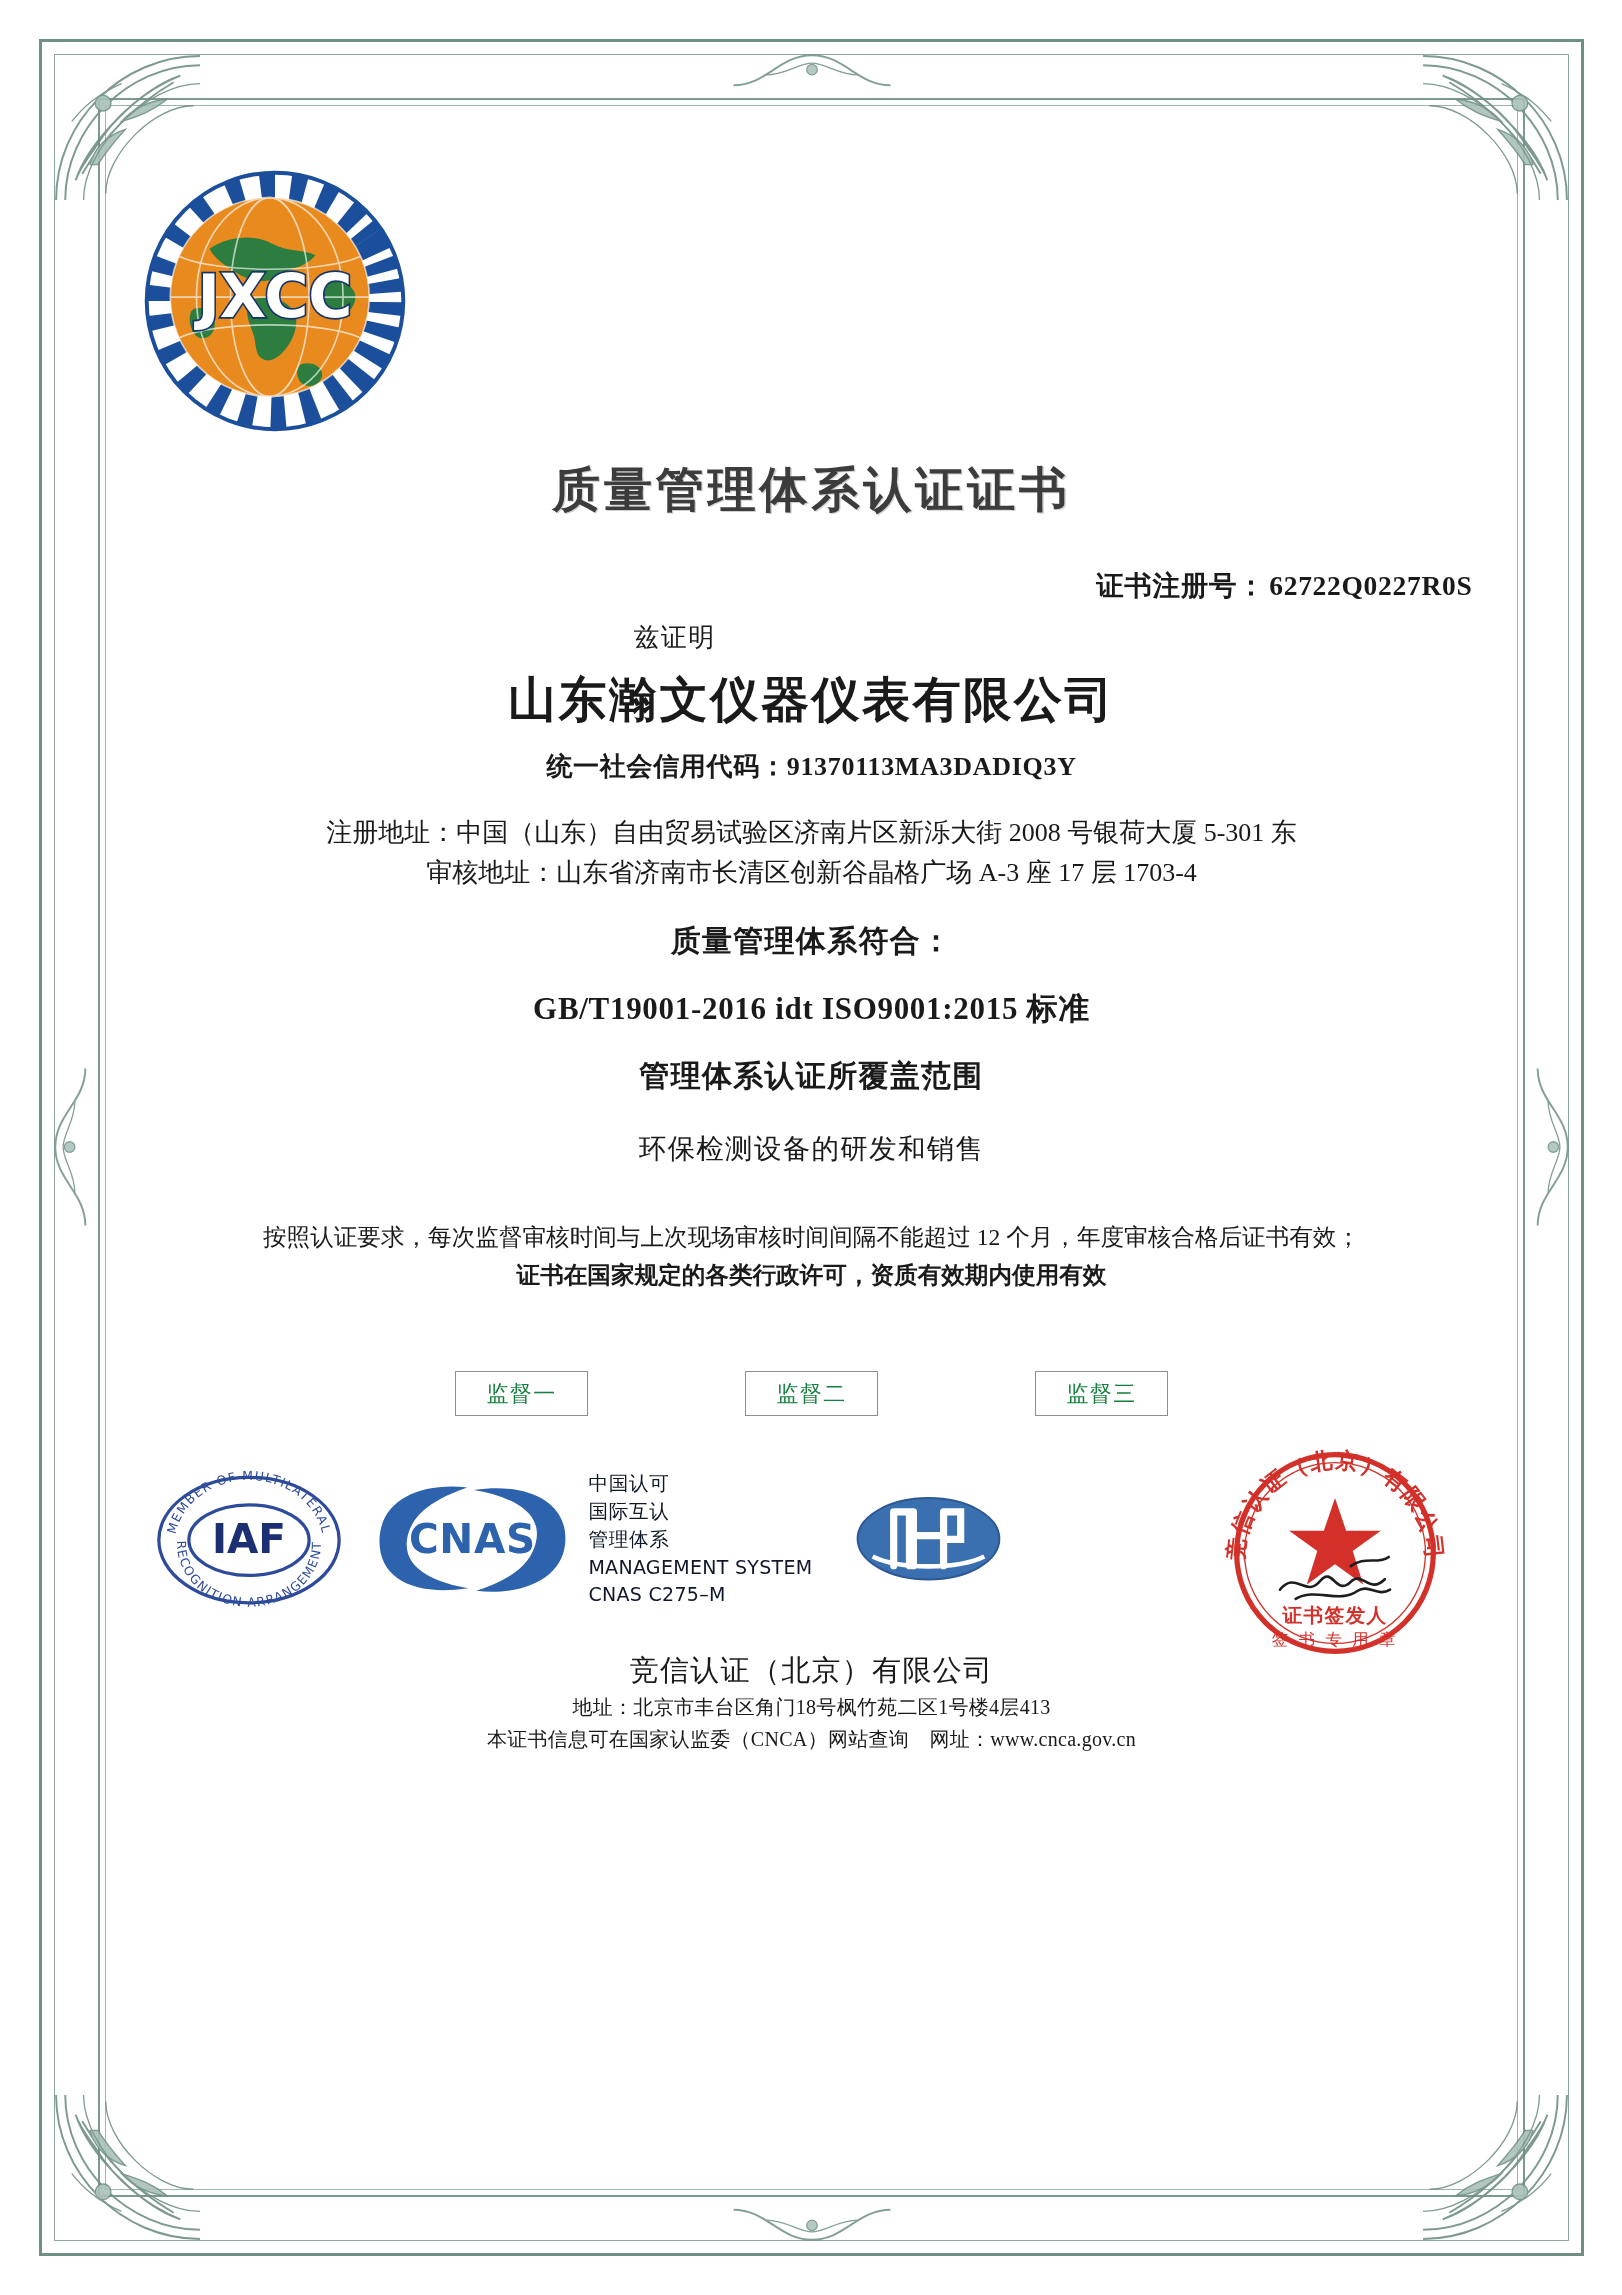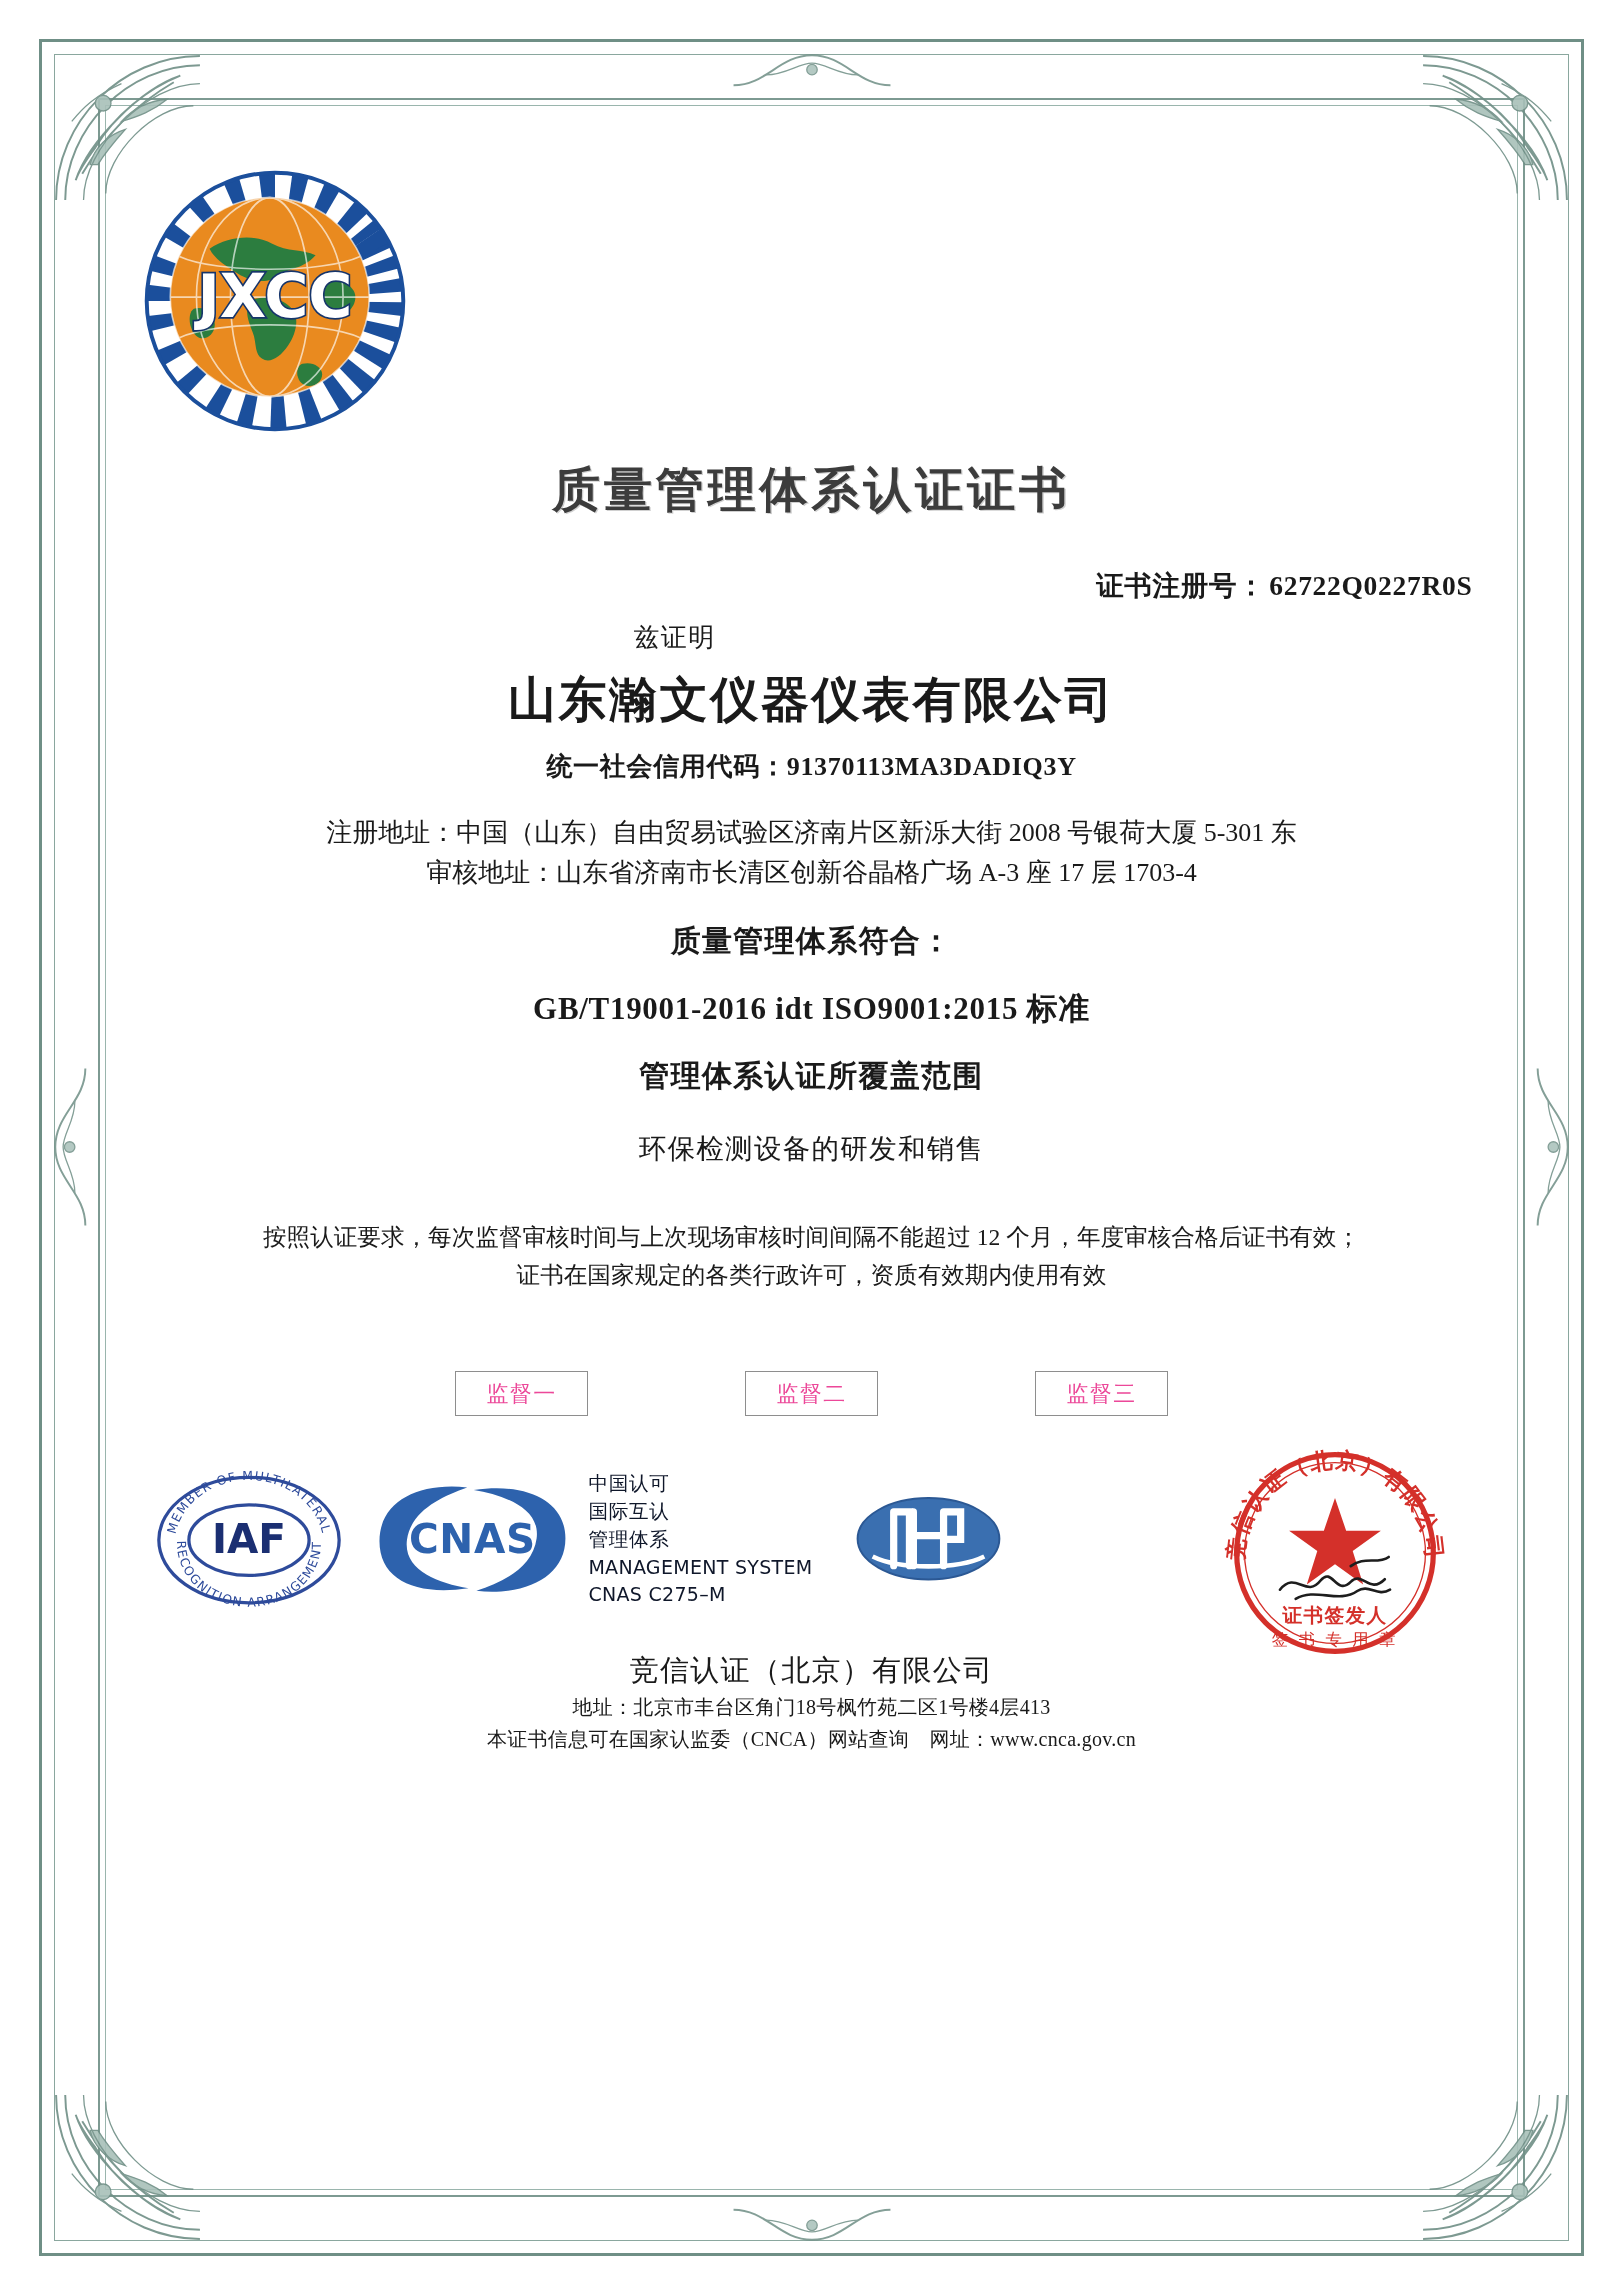--- a/index.html
+++ b/index.html
@@ -181,39 +181,39 @@
   }
 
   .dates-block {
     margin-top: 52px;
     font-size: 23.6px;
     line-height: 1.6;
     text-align: center;
   }
   .dates-line-1 { letter-spacing: 0px; }
   .dates-line-2 { letter-spacing: 0px; }
-  .dates-line-3 { letter-spacing: 0px; }
+  .dates-line-3 { letter-spacing: 0px; font-weight: bold; }
 
   
   .sup-row {
     margin-top: 77px;
     display: flex;
     justify-content: center;
     gap: 157px;
   }
   .sup-box {
     width: 131px;
     height: 43px;
     border: 1.3px solid #8e8e8e;
     display: flex;
     align-items: center;
     justify-content: center;
     font-size: 22px;
     letter-spacing: 1.3px;
-    color: #ec4899;
+    color: #15803d;
   }
 
   
   .marks-row {
     margin-top: 27.5px;
     display: flex;
     align-items: center;
     justify-content: flex-start;
     padding-left: 19.6px;
     gap: 22px;

